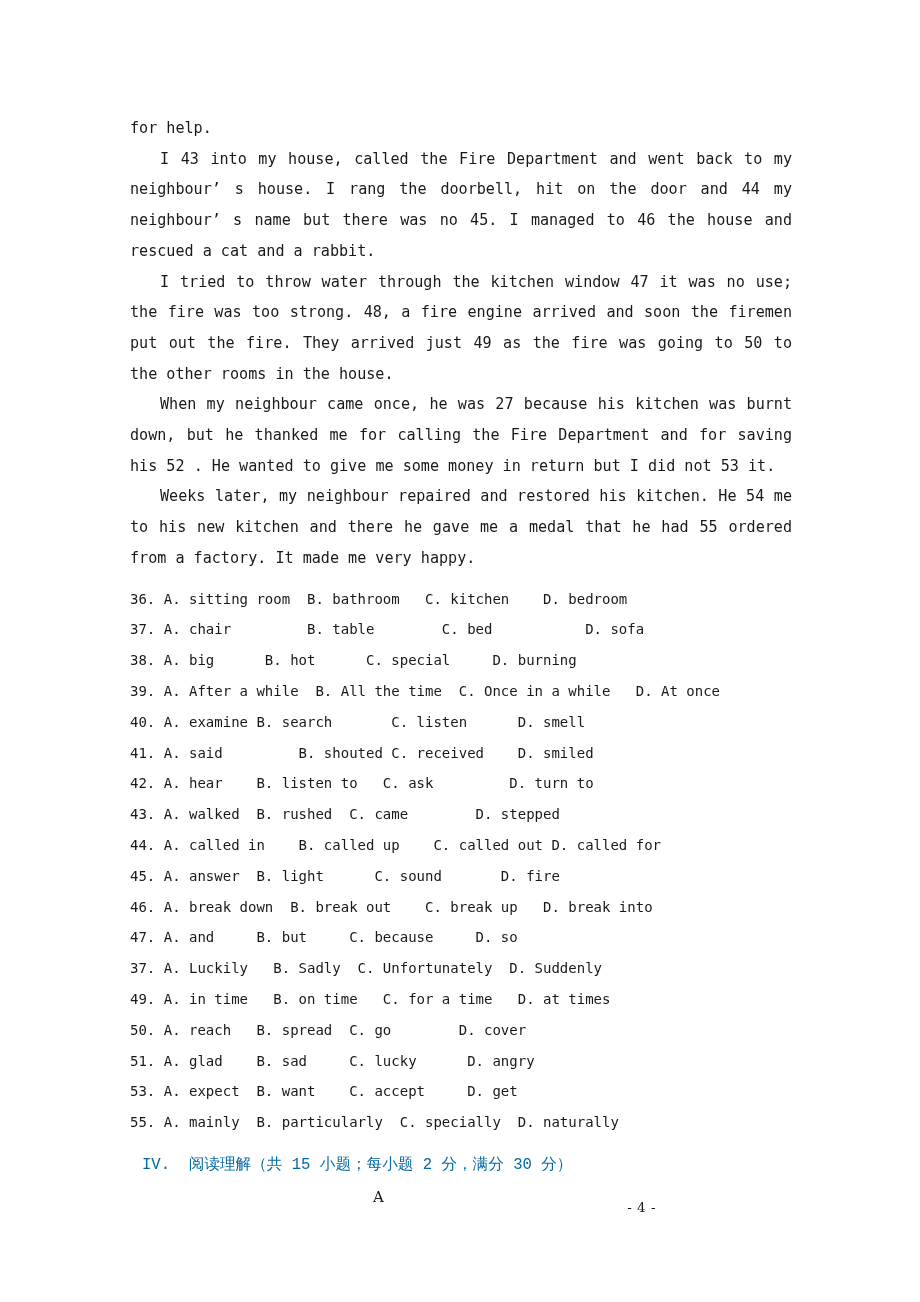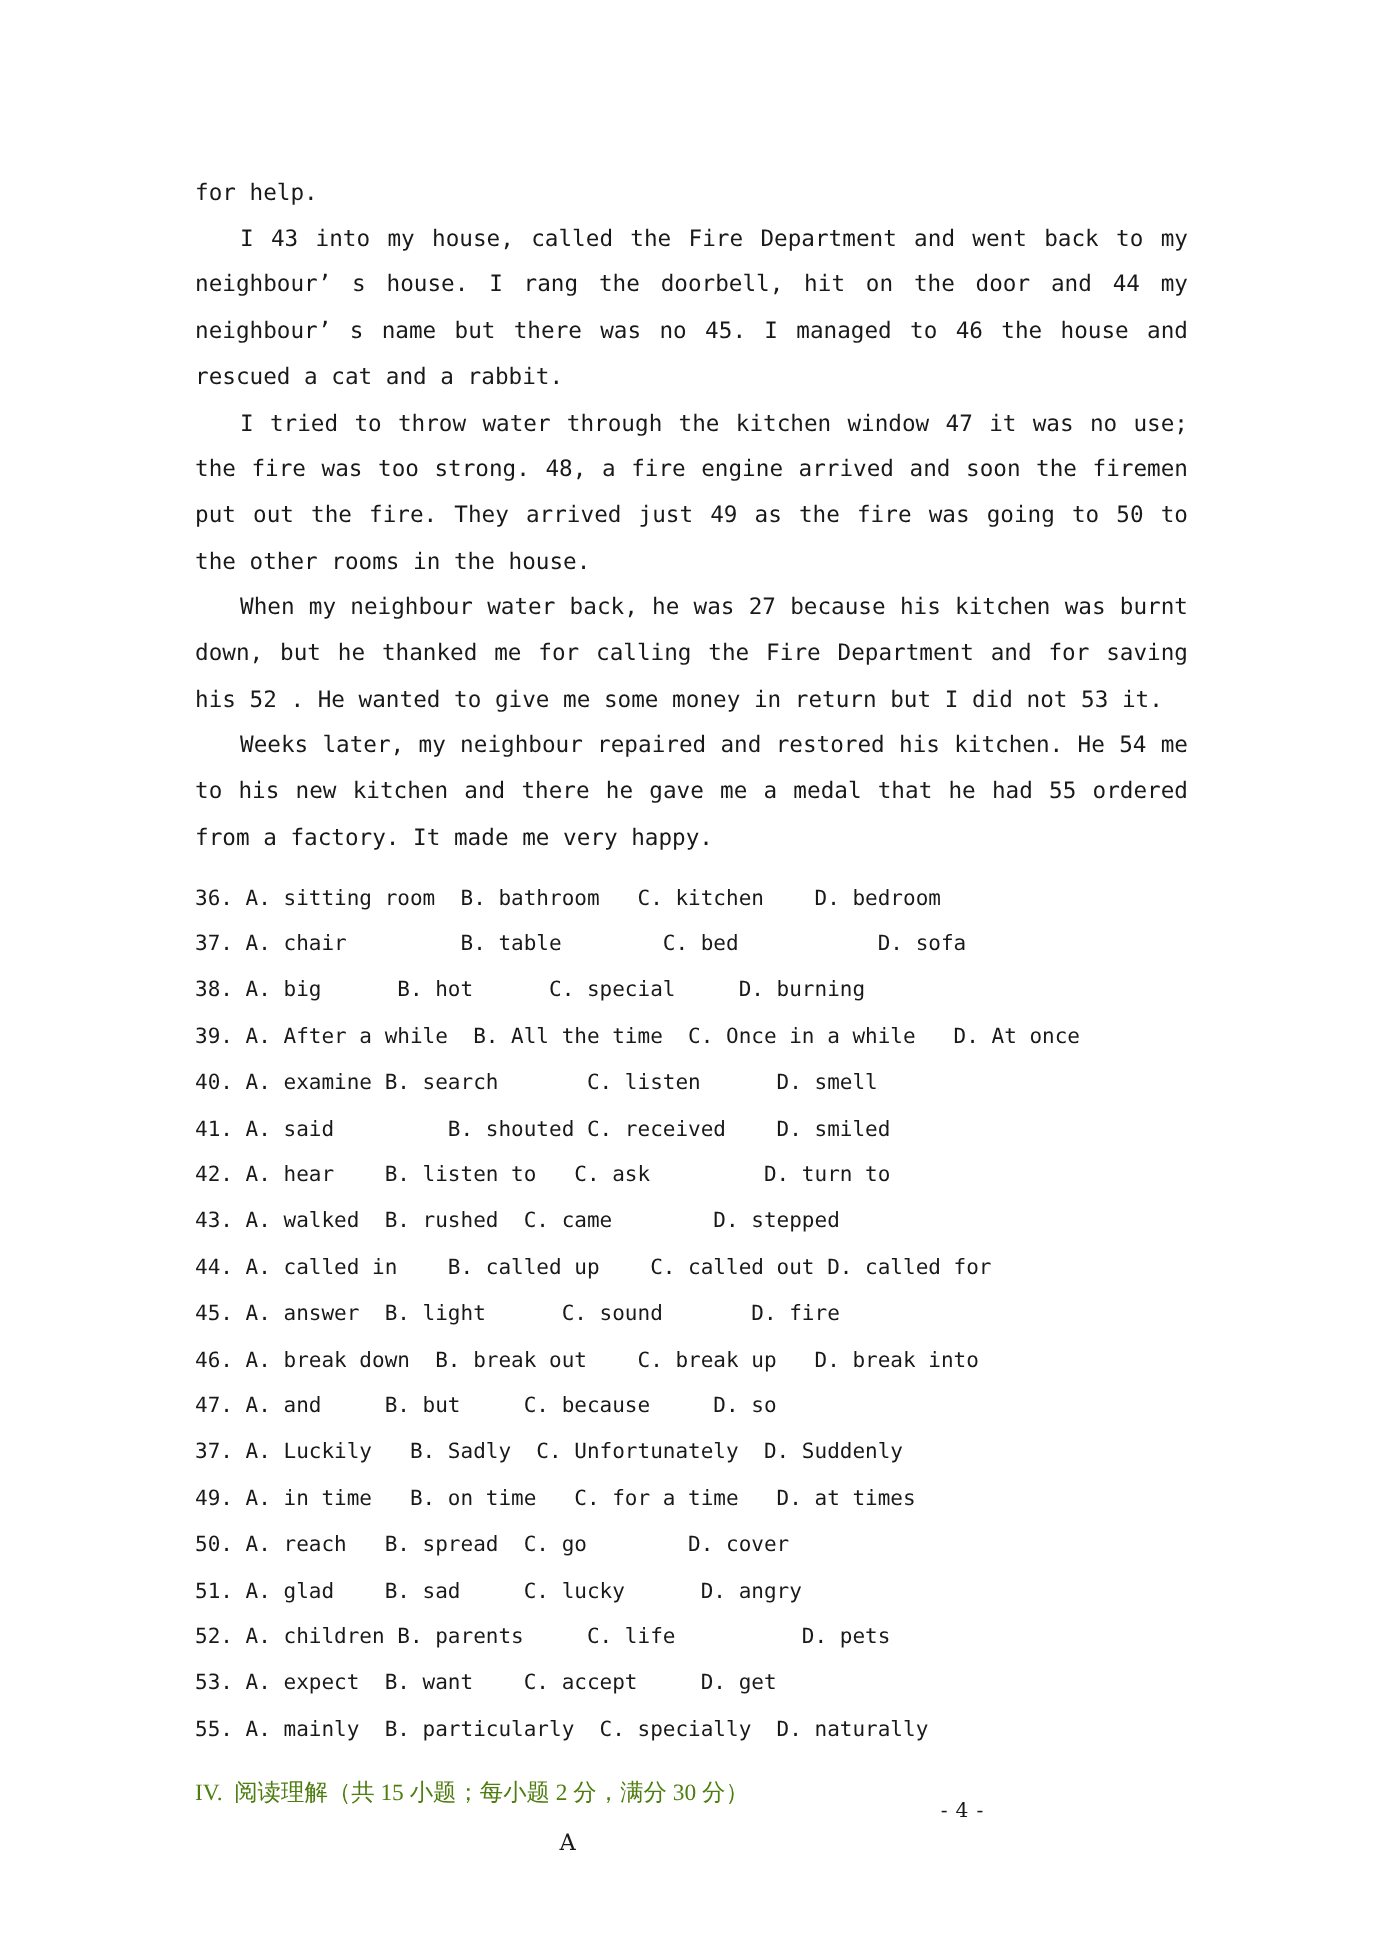--- a/index.html
+++ b/index.html
@@ -52,25 +52,26 @@
   .opt-row {
     font-family: "DejaVu Sans Mono", "Liberation Mono", monospace;
     font-size: 14px;
     line-height: 30.8px;
     white-space: pre;
     color: #191919;
   }
   
   .section-head {
     margin-top: 12px;
-    font-family: Liberation Serif, serif;
+    font-family: Liberation Mono, monospace;
     font-size: 15.6px;
     line-height: 30px;
-    color: #4d7c0f;
+    color: #0369a1;
     white-space: pre;
+    margin-left: 12px;
   }
   .passage-label {
     margin-top: 2px;
     text-align: center;
     font-family: "DejaVu Serif", "Liberation Serif", serif;
     font-size: 15px;
     line-height: 30px;
     color: #191919;
     width: 497px;
   }
@@ -89,42 +90,41 @@
 <body>
 
 <div class="page">
 
   <div class="content">
 
     <div id="passage-container">
         <p class="para"><span>for help.</span></p>
         <p class="para indent"><span>I </span><span class="blank">43</span><span> into my house, called the Fire Department and went back to my neighbour’ s house. I rang the doorbell, hit on the door and </span><span class="blank">44</span><span> my neighbour’ s name but there was no </span><span class="blank">45</span><span>. I managed to </span><span class="blank">46</span><span> the house and rescued a cat and a rabbit.</span></p>
         <p class="para indent"><span>I tried to throw water through the kitchen window </span><span class="blank">47</span><span> it was no use; the fire was too strong. </span><span class="blank">48</span><span>, a fire engine arrived and soon the firemen put out the fire. They arrived just </span><span class="blank">49</span><span> as the fire was going to </span><span class="blank">50</span><span> to the other rooms in the house.</span></p>
-        <p class="para indent"><span>When my neighbour water back, he was </span><span class="blank">27</span><span> because his kitchen was burnt down, but he thanked me for calling the Fire Department and for saving his </span><span class="blank">52</span><span> . He wanted to give me some money in return but I did not </span><span class="blank">53</span><span> it.</span></p>
+        <p class="para indent"><span>When my neighbour came once, he was </span><span class="blank">27</span><span> because his kitchen was burnt down, but he thanked me for calling the Fire Department and for saving his </span><span class="blank">52</span><span> . He wanted to give me some money in return but I did not </span><span class="blank">53</span><span> it.</span></p>
         <p class="para indent"><span>Weeks later, my neighbour repaired and restored his kitchen. He </span><span class="blank">54</span><span> me to his new kitchen and there he gave me a medal that he had </span><span class="blank">55</span><span> ordered from a factory. It made me very happy.</span></p>
       </div>
 
     <div class="options" id="options-container">
         <div class="opt-row">36. A. sitting room  B. bathroom   C. kitchen    D. bedroom</div>
         <div class="opt-row">37. A. chair         B. table        C. bed           D. sofa</div>
         <div class="opt-row">38. A. big      B. hot      C. special     D. burning</div>
         <div class="opt-row">39. A. After a while  B. All the time  C. Once in a while   D. At once</div>
         <div class="opt-row">40. A. examine B. search       C. listen      D. smell</div>
         <div class="opt-row">41. A. said         B. shouted C. received    D. smiled</div>
         <div class="opt-row">42. A. hear    B. listen to   C. ask         D. turn to</div>
         <div class="opt-row">43. A. walked  B. rushed  C. came        D. stepped</div>
         <div class="opt-row">44. A. called in    B. called up    C. called out D. called for</div>
         <div class="opt-row">45. A. answer  B. light      C. sound       D. fire</div>
         <div class="opt-row">46. A. break down  B. break out    C. break up   D. break into</div>
         <div class="opt-row">47. A. and     B. but     C. because     D. so</div>
         <div class="opt-row">37. A. Luckily   B. Sadly  C. Unfortunately  D. Suddenly</div>
         <div class="opt-row">49. A. in time   B. on time   C. for a time   D. at times</div>
         <div class="opt-row">50. A. reach   B. spread  C. go        D. cover</div>
         <div class="opt-row">51. A. glad    B. sad     C. lucky      D. angry</div>
-        <div class="opt-row">52. A. children B. parents     C. life          D. pets</div>
         <div class="opt-row">53. A. expect  B. want    C. accept     D. get</div>
         <div class="opt-row">55. A. mainly  B. particularly  C. specially  D. naturally</div>
       </div>
 
     <div class="section-head">IV.  阅读理解（共 15 小题；每小题 2 分，满分 30 分）</div>
 
     <div class="passage-label">A</div>
 
   </div>
 

